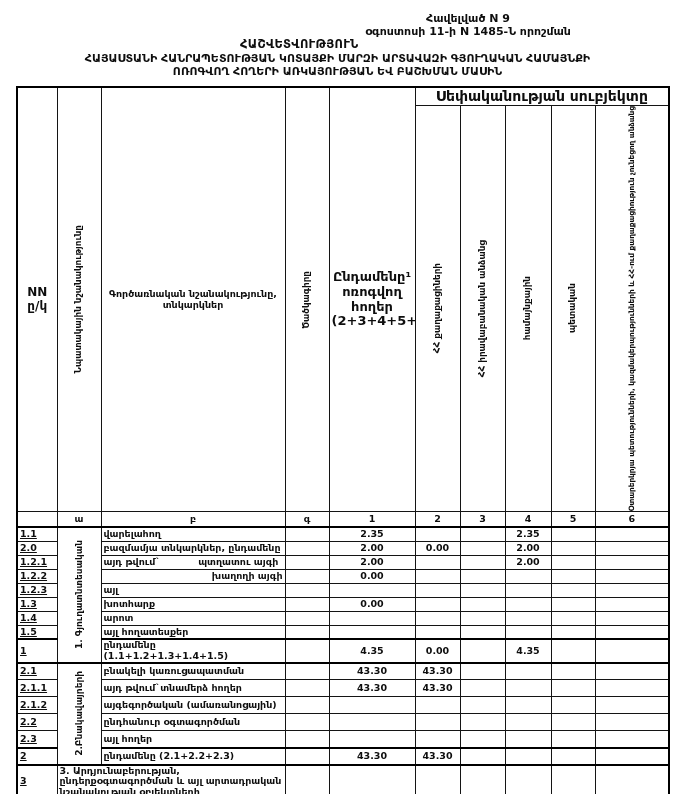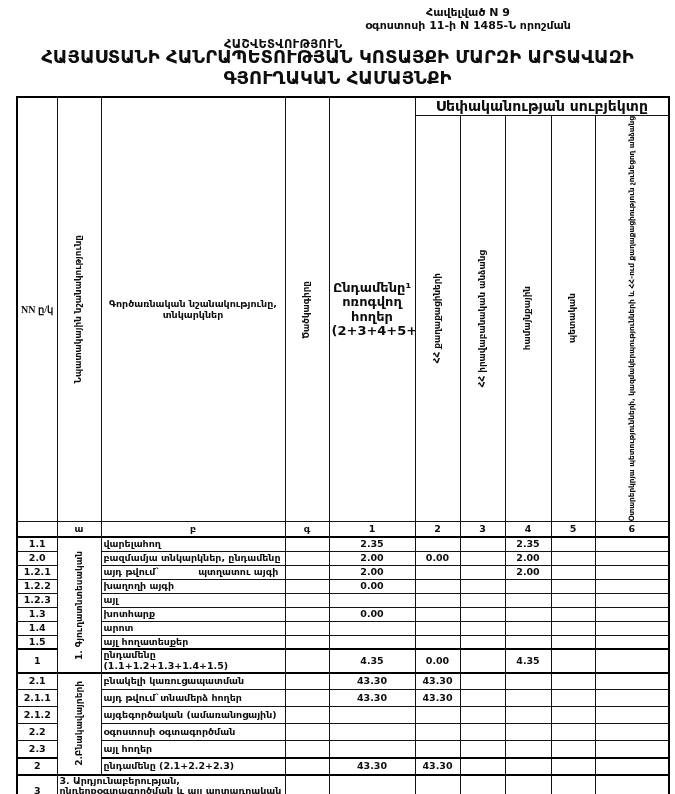--- a/index.html
+++ b/index.html
@@ -6,35 +6,35 @@
   .page{
     position:relative;
     width:675px;height:794px;
     background:#ffffff;
     font-family:"DejaVu Sans",sans-serif;
     color:#0e0e0e;
     overflow:hidden;
   }
   .topbar{
     display:flex;justify-content:flex-end;
-    padding-top:7px;
+    padding-top:13px;
   }
   .appendix{
     width:390px;margin-right:12px;
     text-align:center;
     font-size:11px;font-weight:bold;line-height:1.18;
   }
   .report-label{
-    position:absolute;top:37px;left:224px;
+    position:absolute;top:37px;left:240px;
     font-size:11.5px;font-weight:bold;letter-spacing:.3px;text-align:right;
   }
   .doc-title{
     margin-top:14px;
     text-align:center;
-    font-size:18px;font-weight:bold;line-height:1.15;
+    font-size:11px;font-weight:bold;line-height:1.15;
   }
   
   table.main{
     border-collapse:collapse;
     margin:8px auto 0 16px;
     table-layout:fixed;
     width:652px;
   }
   table.main td,table.main th{
     border:1px solid #141414;
@@ -49,26 +49,26 @@
   .vtext{
     writing-mode:vertical-rl;
     transform:rotate(180deg);
     margin:0 auto;
     white-space:normal;
     text-align:center;
     display:block;
   }
   th .vtext{font-size:8.8px;}
   th .vsmall{font-size:7.3px;line-height:1.25;}
-  td.num{text-align:center;}
+  td.num{text-decoration:underline;}
   td.val{text-align:center;}
   td.group{text-align:center;}
   td.group .vtext{font-size:9px;}
   td.lab{padding-left:4px;}
-  td.lab.center{text-align:left;}
+  td.lab.center{text-align:right;}
   td.span-lab{padding-left:4px;}
   tr.r14{height:14px;}
   tr.r16{height:17px;}
   tr.r34{height:34px;}
   tr.hrow1{height:18px;}
   tr.hrow2{height:114px;}
   tr.lrow{height:16px;}
   tr.lrow td{text-align:center;font-size:9.5px;}
   tr.lrow td{border-bottom:2px solid #000;}
   tr.thick td{border-top:2px solid #000;}
@@ -83,39 +83,40 @@
     <div class="appendix">
       <div>Հավելված N 9</div>
       <div>օգոստոսի 11-ի N 1485-Ն որոշման</div>
     </div>
   </div>
 
   <div class="report-label">ՀԱՇՎԵՏՎՈՒԹՅՈՒՆ</div>
 
   <div class="doc-title">
     <div>ՀԱՅԱՍՏԱՆԻ ՀԱՆՐԱՊԵՏՈՒԹՅԱՆ ԿՈՏԱՅՔԻ ՄԱՐԶԻ ԱՐՏԱՎԱԶԻ ԳՅՈՒՂԱԿԱՆ ՀԱՄԱՅՆՔԻ</div>
+    <div>ՈՌՈԳՎՈՂ ՀՈՂԵՐԻ ԱՌԿԱՅՈՒԹՅԱՆ ԵՎ ԲԱՇԽՄԱՆ ՄԱՍԻՆ</div>
   </div>
 
   <table class="main">
     <colgroup>
       <col style="width:40px">
         <col style="width:44px">
         <col style="width:184px">
         <col style="width:44px">
       <col style="width:86px">
         <col style="width:45px">
         <col style="width:45px">
         <col style="width:46px">
       <col style="width:44px">
         <col style="width:74px">
     </colgroup>
 
     <tbody>
         <tr class="hrow1">
-      <th class="hdr" rowspan="2" style="font-size:10px;font-family:Liberation Serif, serif;">NN ը/կ</th>
+      <th class="hdr" rowspan="2" style="font-size:12px;">NN ը/կ</th>
       <th class="hdr" rowspan="2">
             <span class="vtext">Նպատակային նշանակությունը</span>
           </th>
       <th class="hdr" rowspan="2">Գործառնական նշանակությունը, տնկարկներ</th>
       <th class="hdr" rowspan="2">
             <span class="vtext">Ծածկագիրը</span>
           </th>
       <th class="hdr" rowspan="2" style="font-size:13px;">Ընդամենը¹ ոռոգվող հողեր (2+3+4+5+6)</th>
       <th class="hdr" colspan="5" style="font-size:14px;">Սեփականության սուբյեկտը</th>
     </tr>
@@ -283,21 +284,21 @@
       <td class="val"></td>
       <td class="val"></td>
       <td class="val"></td>
       <td class="val"></td>
       <td class="val"></td>
       <td class="val"></td>
       <td class="val"></td>
     </tr>
     <tr class="r16">
       <td class="num">2.2</td>
-      <td class="lab">օգոստոսի օգտագործման</td>
+      <td class="lab">ընդհանուր օգտագործման</td>
       <td class="val"></td>
       <td class="val"></td>
       <td class="val"></td>
       <td class="val"></td>
       <td class="val"></td>
       <td class="val"></td>
       <td class="val"></td>
     </tr>
     <tr class="r16">
       <td class="num">2.3</td>

